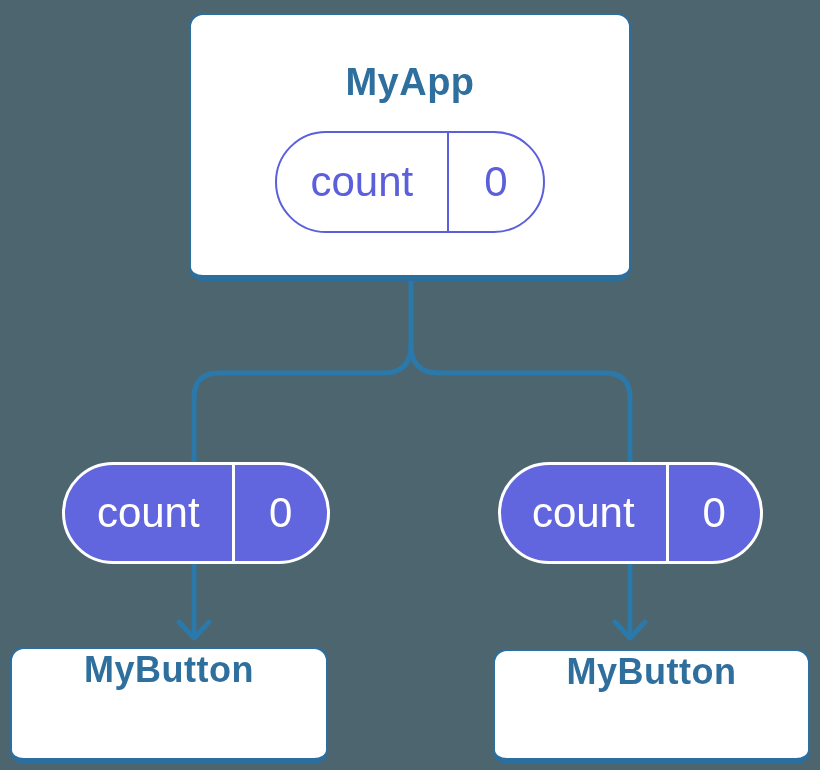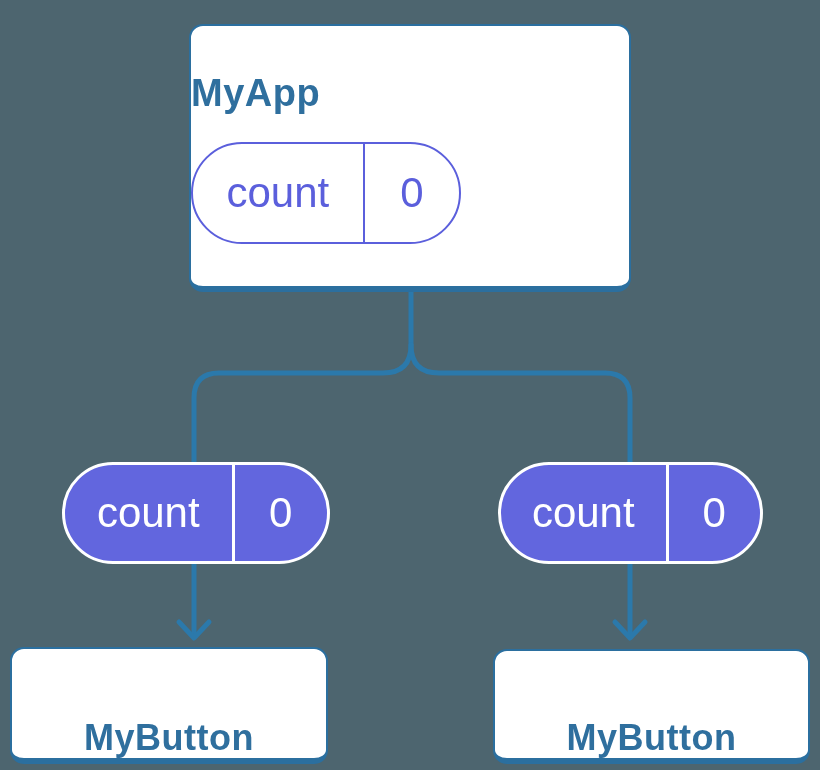--- a/index.html
+++ b/index.html
@@ -41,30 +41,31 @@
   }
   .node__title {
     color: var(--node-text);
     font-weight: 700;
     font-size: 38px;
     line-height: 1.15;
     letter-spacing: 0.5px;
     white-space: nowrap;
   }
   .node--root {
-    left: 189px; top: 24px;
+    left: 189px; top: 13px;
     width: 442px; height: 268px;
     display: flex;
     flex-direction: column;
+    align-items: center;
     padding-top: 46px;
   }
   .node--root .pill--outline { margin-top: 26px; }
   .node--leaf {
     display: flex;
-    align-items: flex-end;
+    align-items: flex-start;
     justify-content: center;
   }
   .node--leaf .node__title { font-size: 36px; }
   .node--leaf-left  { left: 10px;  top: 647px; width: 318px; height: 117px; }
   .node--leaf-right { left: 493px; top: 649px; width: 317px; height: 115px; }
 
   .pill {
     display: flex;
     align-items: stretch;
     border-radius: 999px;

